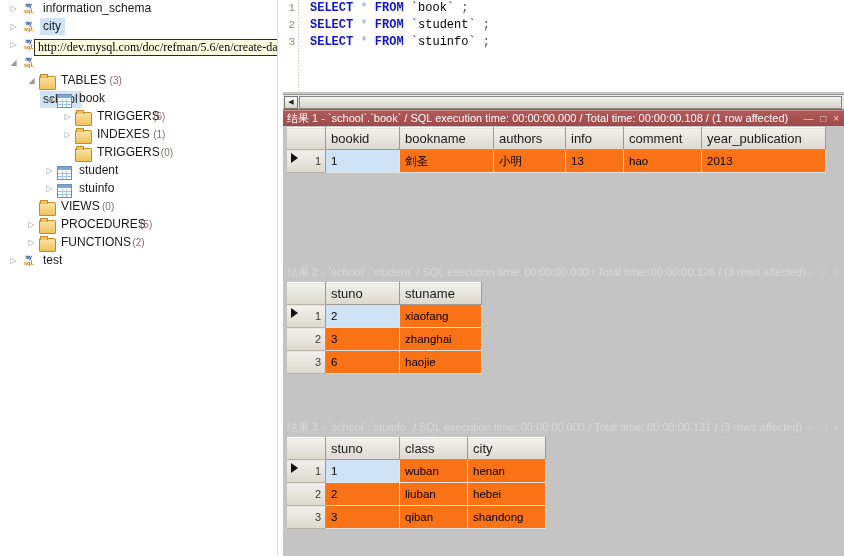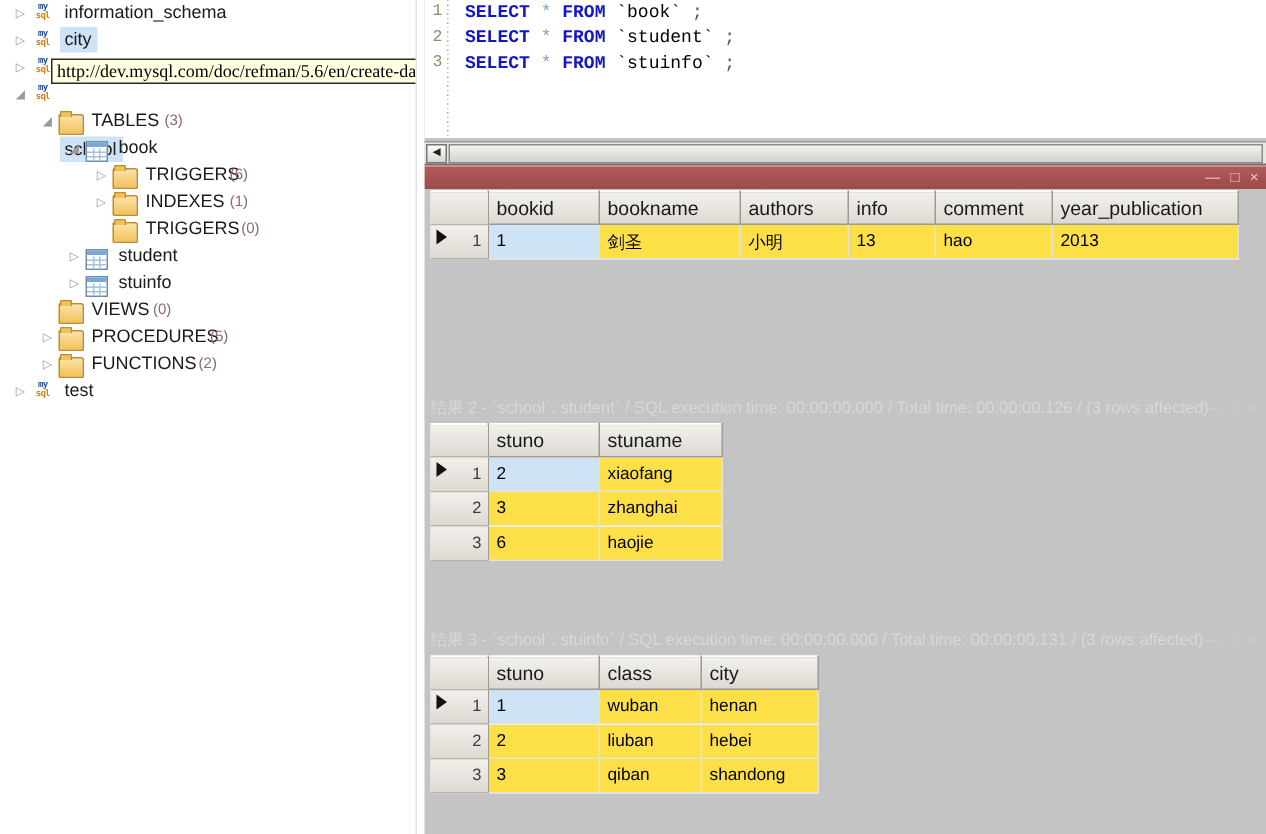--- a/index.html
+++ b/index.html
@@ -145,21 +145,21 @@
   .grid{border-collapse:collapse;background:#ffffff;table-layout:fixed;}
   .grid th{
     background:linear-gradient(#f2f0ec,#ddd9d1);
     border-right:1px solid #9e9a92;border-bottom:1px solid #9e9a92;
     border-top:1px solid #ffffff;
     font-weight:normal;font-size:13px;text-align:left;
     padding:2px 0 2px 5px;height:17px;color:#1a1a1a;
   }
   .grid td{
     border-right:1px solid #e2e2e2;border-bottom:1px solid #e2e2e2;
-    padding:2px 0 2px 5px;height:18px;font-size:11.5px;background:#fde047;
+    padding:2px 0 2px 5px;height:18px;font-size:11.5px;background:#f97316;
     white-space:nowrap;overflow:hidden;
   }
   .grid td.rowhdr, .grid th.corner{
     background:linear-gradient(#f2f0ec,#ddd9d1);
     border-right:1px solid #9e9a92;border-bottom:1px solid #b6b2aa;
     text-align:right;padding:2px 4px 2px 2px;color:#3a3a3a;font-size:11px;
     position:relative;
   }
   .grid td.rowhdr .arrow{
     position:absolute;left:4px;top:3px;
@@ -292,21 +292,21 @@
         </div>
     </div>
 
     <div id="hscroll">
       <div class="btn">◀</div>
       <div class="thumb"></div>
     </div>
 
     <div id="results">
         <div class="result-panel" style="top: 110px;">
-          <div class="rp-title active"><span class="wbtns">—  □  ×</span></div>
+          <div class="rp-title active"><span>结果 1 - `school`.`book` / SQL execution time: 00:00:00.000 / Total time: 00:00:00.108 / (1 row affected)</span><span class="wbtns">—  □  ×</span></div>
           <div class="gridwrap" style="top: 17px;">
             <table class="grid">
               <thead>
                 <tr>
                   <th class="corner" style="width: 32px;"></th>
                   <th style="width: 68px;">bookid</th>
                   <th style="width: 88px;">bookname</th>
                   <th style="width: 66px;">authors</th>
                   <th style="width: 52px;">info</th>
                   <th style="width: 72px;">comment</th>

